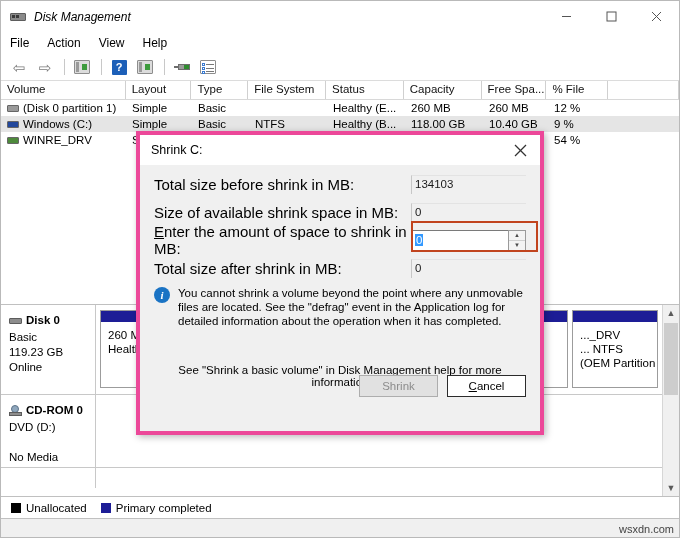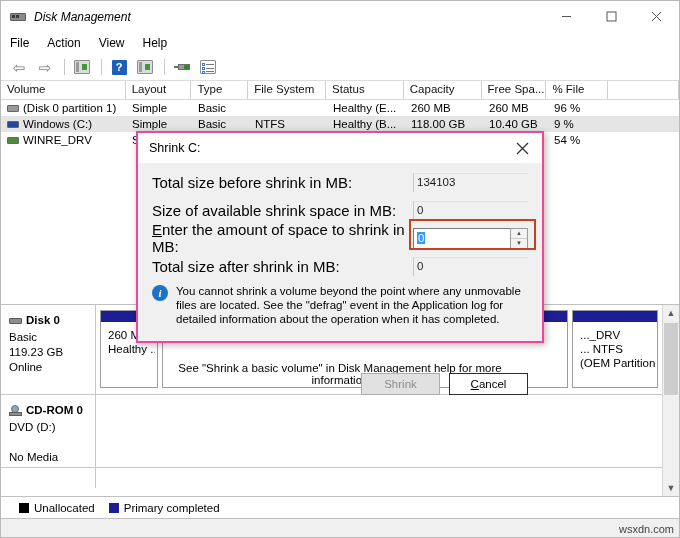--- a/index.html
+++ b/index.html
@@ -361,21 +361,21 @@
 
   
   .legend {
     flex: 0 0 auto;
     height: 21px;
     background: #ffffff;
     border-top: 1px solid #c0c0c0;
     border-bottom: 1px solid #c0c0c0;
     display: flex;
     align-items: center;
-    padding-left: 18px;
+    padding-left: 10px;
     gap: 6px;
   }
   .legend-item {
     display: flex;
     align-items: center;
     gap: 5px;
     font-size: 11.5px;
     margin-right: 8px;
   }
   .swatch {
@@ -385,23 +385,23 @@
   .statusbar {
     flex: 0 0 auto;
     height: 18px;
     background: #f0f0f0;
   }
 
   
   .dialog {
     position: absolute;
     left: 136px; top: 131px;
-    width: 408px; height: 212px;
+    width: 408px; height: 304px;
     background: #f0f0f0;
-    border: 2px solid #ec4899;
+    border: 4px solid #ec4899;
     box-shadow: 2px 2px 7px rgba(0,0,0,0.28);
     box-sizing: border-box;
     z-index: 40;
   }
   .dlg-title {
     height: 30px;
     background: #ffffff;
     display: flex;
     align-items: center;
     position: relative;
@@ -658,21 +658,21 @@
       <div class="vol-row">
         <div class="vr-cell" style="width:125px">
           <span class="vol-icon grey"></span><span>(Disk 0 partition 1)</span>
         </div>
         <div class="vr-cell" style="width:66px">Simple</div>
         <div class="vr-cell" style="width:57px">Basic</div>
         <div class="vr-cell" style="width:78px"></div>
         <div class="vr-cell" style="width:78px">Healthy (E...</div>
         <div class="vr-cell" style="width:78px">260 MB</div>
         <div class="vr-cell" style="width:65px">260 MB</div>
-        <div class="vr-cell" style="width:62px">96 %</div>
+        <div class="vr-cell" style="width:62px">12 %</div>
       </div>
 
       <div class="vol-row selected">
         <div class="vr-cell" style="width:125px">
           <span class="vol-icon blue"></span><span>Windows (C:)</span>
         </div>
         <div class="vr-cell" style="width:66px">Simple</div>
         <div class="vr-cell" style="width:57px">Basic</div>
         <div class="vr-cell" style="width:78px">NTFS</div>
         <div class="vr-cell" style="width:78px">Healthy (B...</div>

